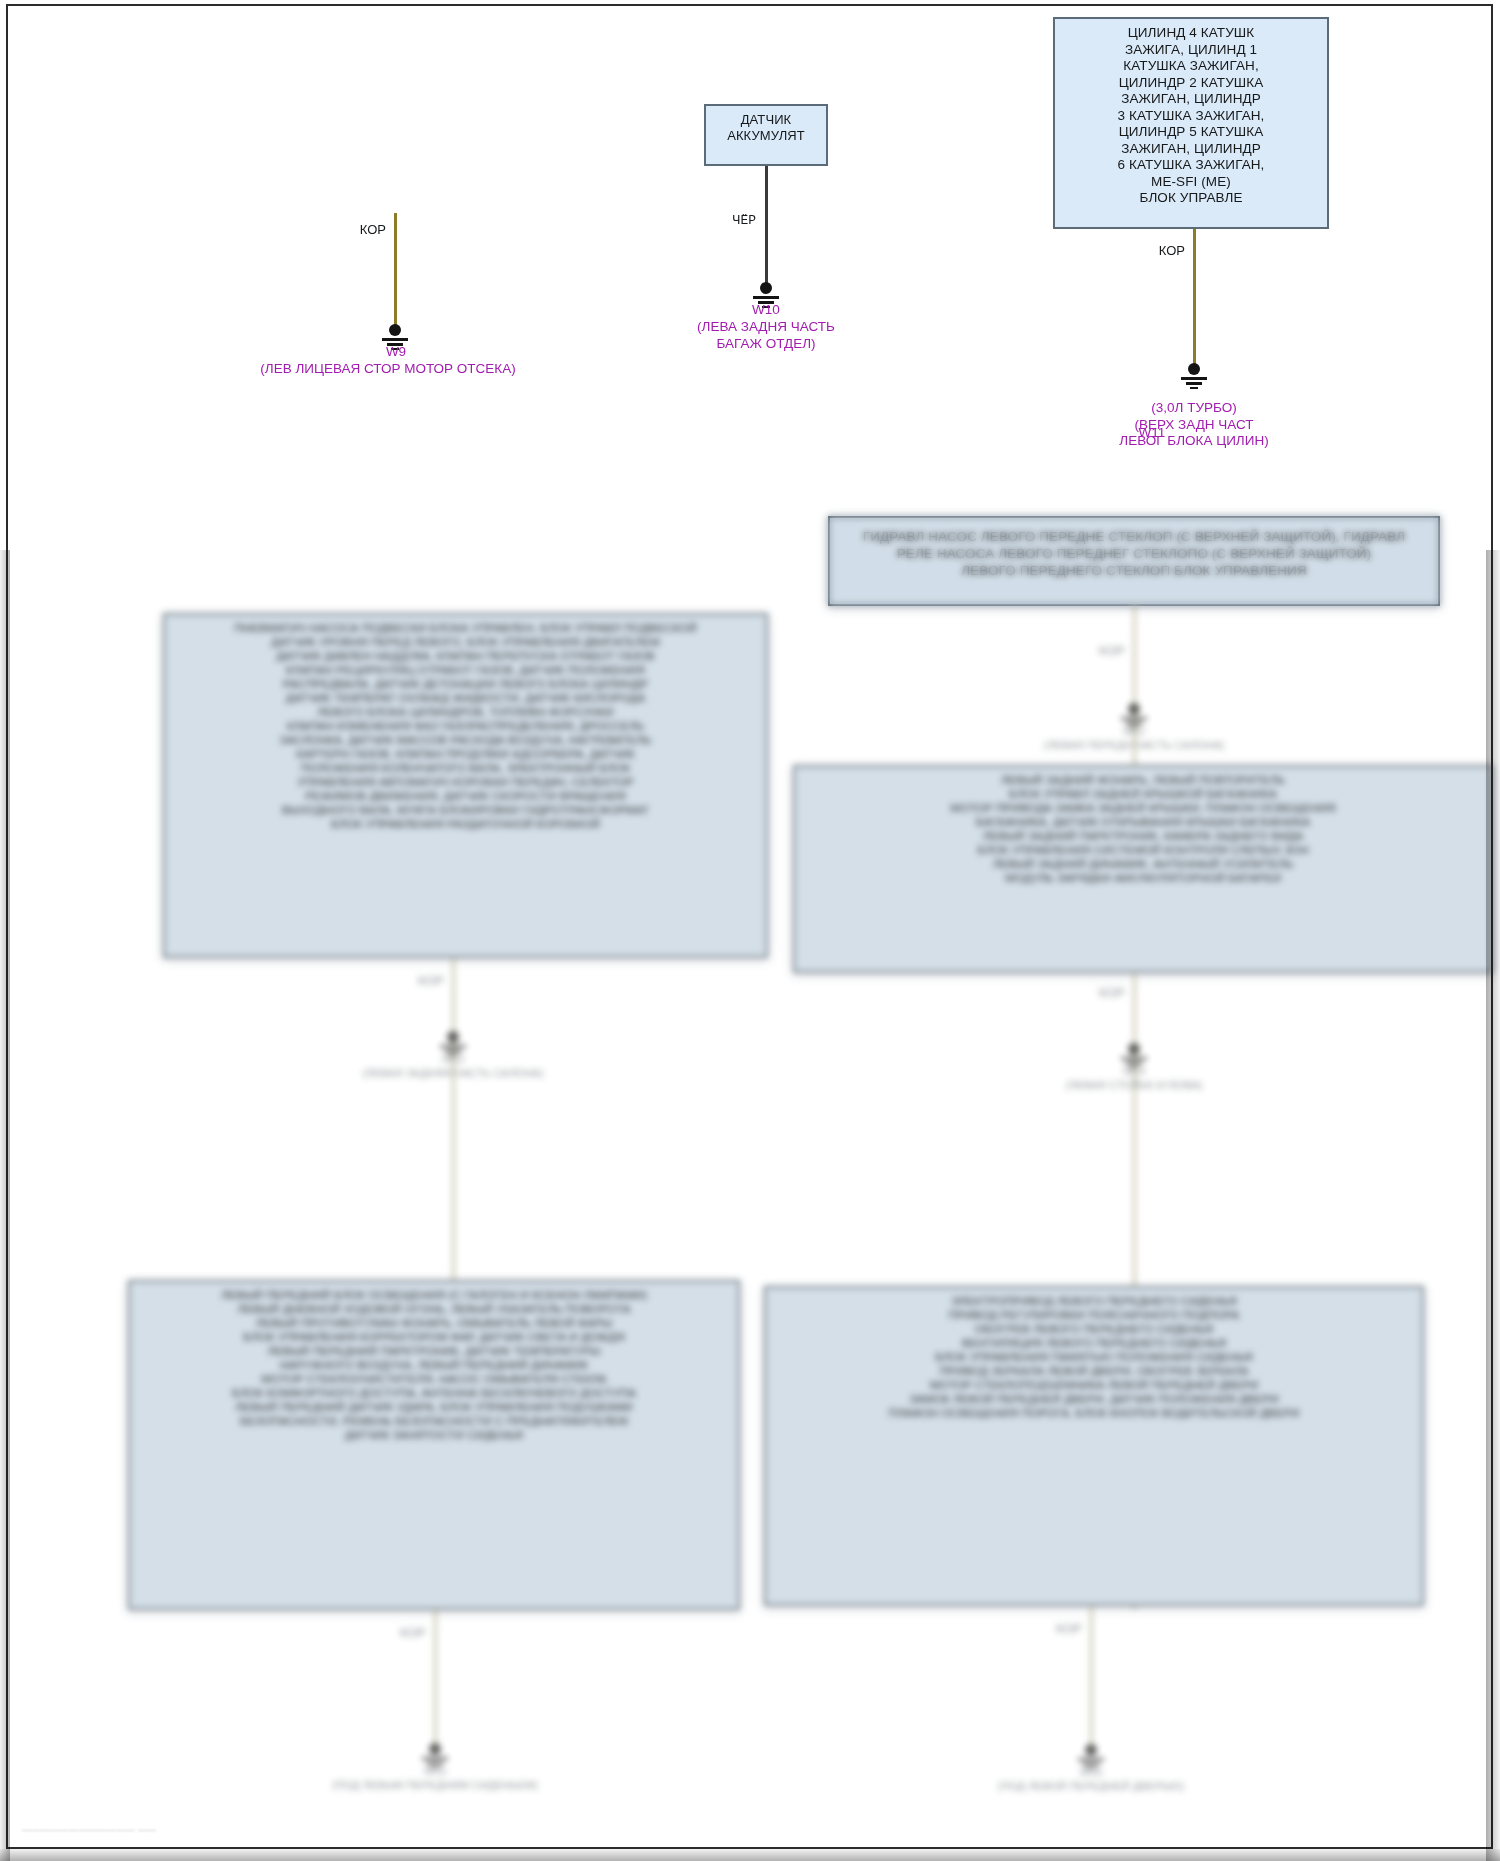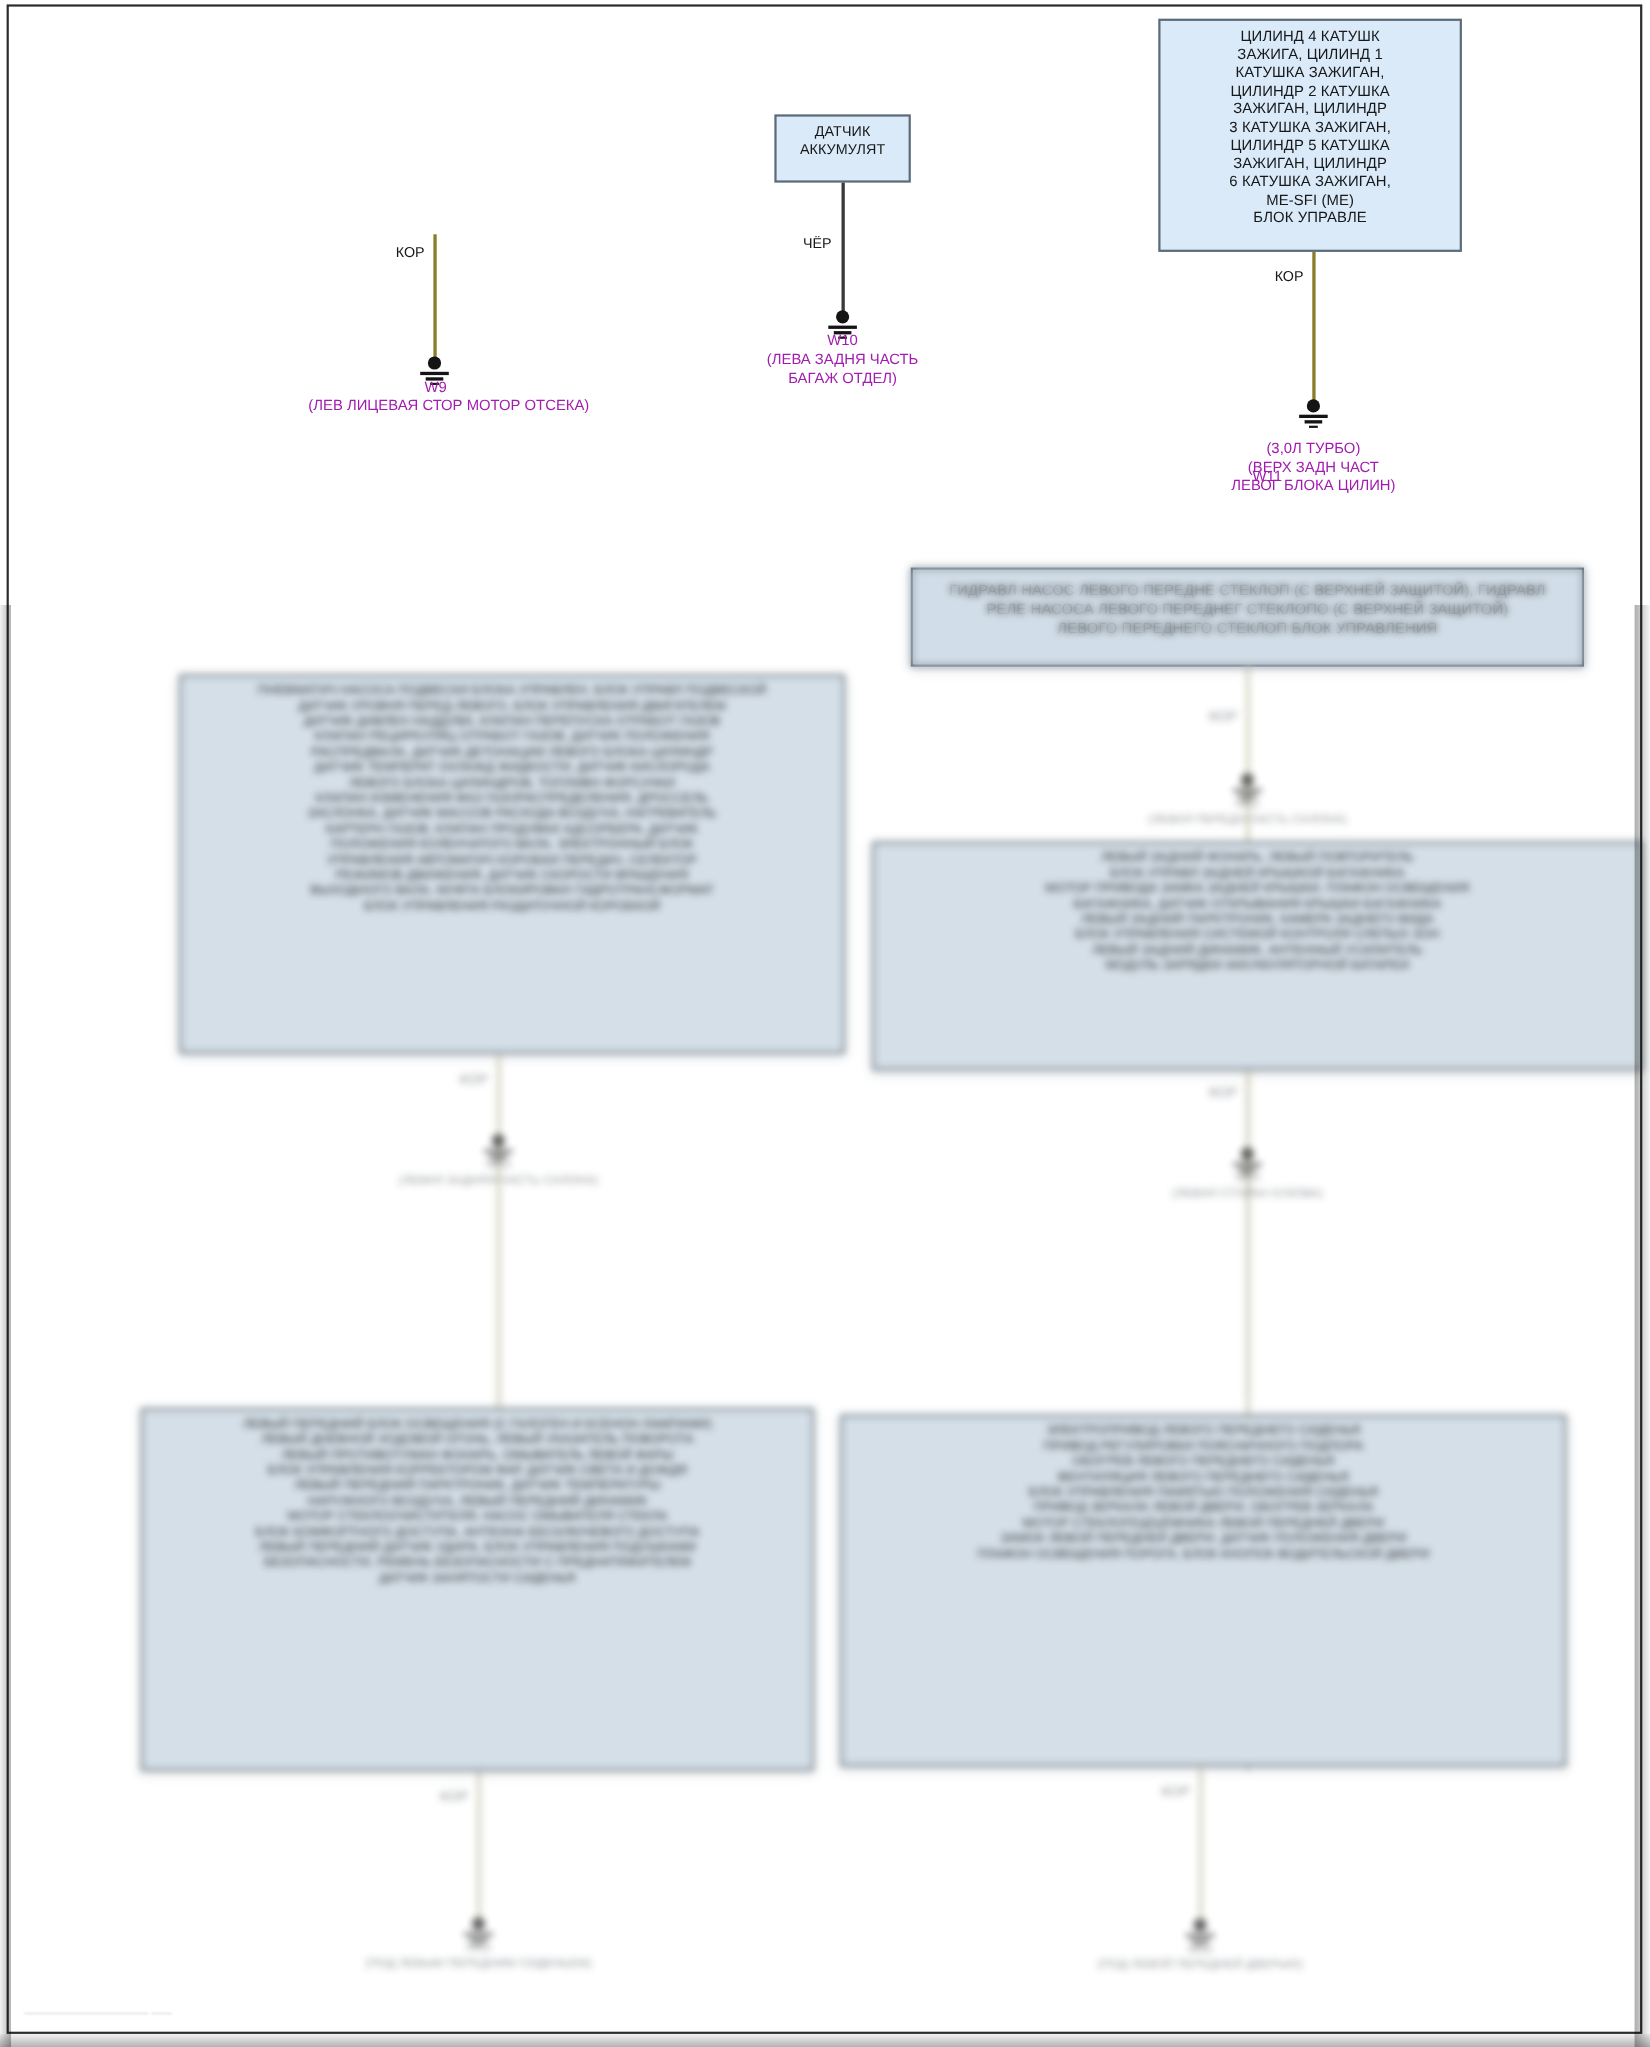--- a/index.html
+++ b/index.html
@@ -96,28 +96,28 @@
 
     <div class="wire" style="left:394px;top:213px;height:117px;"></div>
     <div class="wire-label" style="left:336px;top:222px;width:50px;">КОР</div>
     <div class="gnd" style="left:378px;top:324px;">
       <div class="dot"></div>
         <div class="b1"></div>
         <div class="b2"></div>
         <div class="b3"></div>
     </div>
     <div class="gnd-label" style="left:296px;top:344px;width:200px;">W9</div>
-    <div class="gnd-label" style="left:208px;top:361px;width:400px;text-align:center;">(ЛЕВ ЛИЦЕВАЯ СТОР МОТОР ОТСЕКА)</div>
+    <div class="gnd-label" style="left:188px;top:361px;width:400px;text-align:center;">(ЛЕВ ЛИЦЕВАЯ СТОР МОТОР ОТСЕКА)</div>
 
     <div class="node-box small" style="left:704px;top:104px;width:124px;height:62px;">
       <span class="node-text">ДАТЧИК
 АККУМУЛЯТ</span>
     </div>
     <div class="wire blk" style="left:765px;top:166px;height:120px;"></div>
-    <div class="wire-label" style="left:706px;top:213px;width:50px;">ЧЁР</div>
+    <div class="wire-label" style="left:706px;top:213px;width:50px;font-family:Liberation Mono, monospace;">ЧЁР</div>
     <div class="gnd" style="left:749px;top:282px;">
       <div class="dot"></div>
         <div class="b1"></div>
         <div class="b2"></div>
         <div class="b3"></div>
     </div>
     <div class="gnd-label" style="left:666px;top:302px;width:200px;">W10</div>
     <div class="gnd-label" style="left:626px;top:319px;width:280px;">(ЛЕВА ЗАДНЯ ЧАСТЬ
 БАГАЖ ОТДЕЛ)</div>
 

